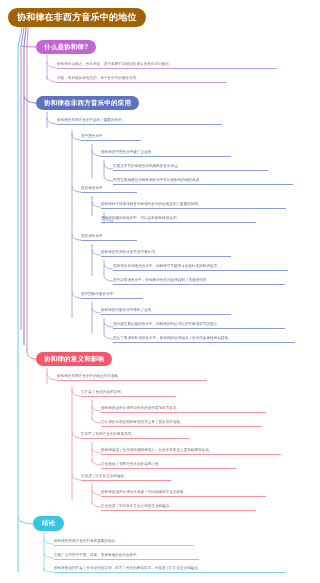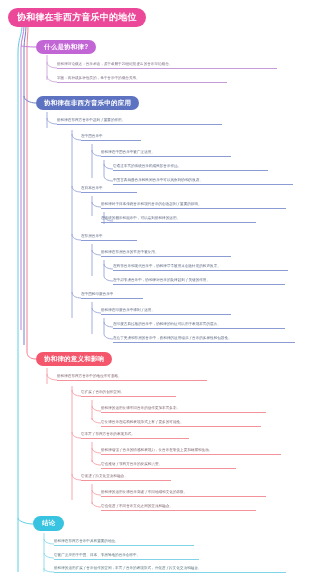--- a/index.html
+++ b/index.html
@@ -11,21 +11,21 @@
   #map{position:relative;width:300px;height:583px;}
   #wires{position:absolute;left:0;top:0;width:300px;height:583px;pointer-events:none;}
 
   
   .pill{
     position:absolute;border-radius:999px;color:#ffffff;
     font-weight:bold;white-space:nowrap;line-height:1;
     display:flex;align-items:center;justify-content:center;
     letter-spacing:.2px;
   }
-  .pill.root{font-size:9px;padding:0 9px;height:19px;background:#ec4899;}
+  .pill.root{font-size:9px;padding:0 9px;height:19px;background:#a16207;}
   .pill.b1{font-size:6.5px;padding:0 8px;height:14px;background:#c266d6;}
   .pill.b2{font-size:6.5px;padding:0 8px;height:14px;background:#5d72c0;}
   .pill.b3{font-size:6.5px;padding:0 8px;height:14px;background:#f4566b;}
   .pill.b4{font-size:6.5px;padding:0 9px;height:15px;background:#38c3e0;}
 
   
   .leaf{
     position:absolute;font-size:3.6px;line-height:1.28;
     white-space:nowrap;padding-bottom:1px;
     border-bottom:0.7px solid currentColor;

